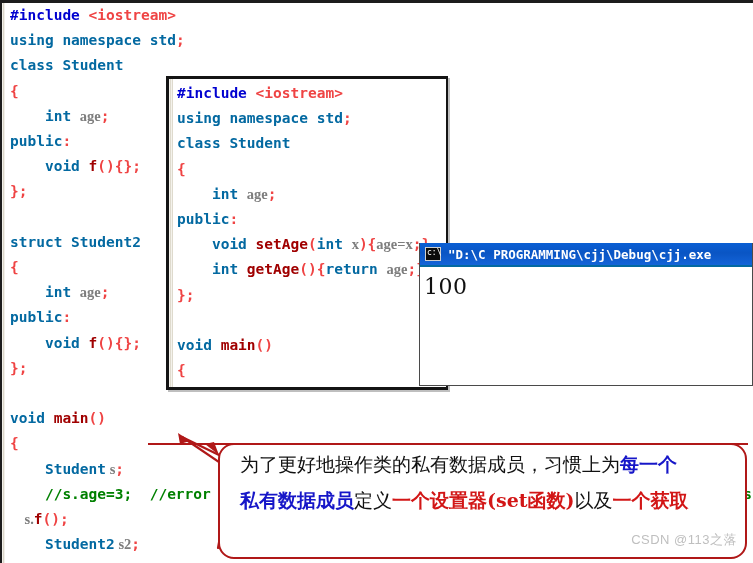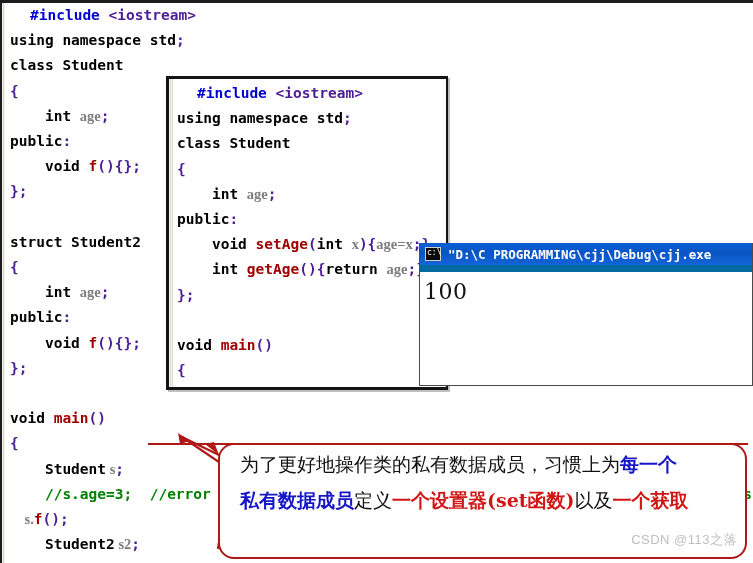--- a/index.html
+++ b/index.html
@@ -48,25 +48,25 @@
   }
 
   
   .code {
     position: absolute;
     white-space: pre;
     font-family: "DejaVu Sans Mono", monospace;
     font-weight: bold;
     letter-spacing: 0px;
   }
-  .kw   { color: #000000; }   
-  .pp   { color: #0000d0; margin-left: 20px; }
+  .kw   { color: #0369a1; }   
+  .pp   { color: #0000d0; }
   .id   { color: #7d7d7d; font-family: Liberation Serif, serif; }   
   .fn   { color: #a00000; }   
-  .punc { color: #4c1d95; }
+  .punc { color: #ef4444; }
   .cmt  { color: #008000; }   
   .num  { color: #111111; }
 
   
   #outer-code {
     left: 10px;
     top: 3px;
     font-size: 14.5px;
     line-height: 25.2px;
   }
@@ -146,21 +146,21 @@
     font-weight: bold;
     font-size: 12.5px;
     white-space: nowrap;
     letter-spacing: 0px;
   }
   #console-body {
     background: #ffffff;
     height: 120px;
     padding: 4px 0 0 4px;
     box-sizing: border-box;
-    border-top: 7px solid #0369a1;
+    border-top: 2px solid #0369a1;
   }
   .console-line {
     font-family: "DejaVu Serif", serif;
     font-size: 22px;
     line-height: 31px;
     color: #111111;
     white-space: pre;
     letter-spacing: 0.5px;
   }
 

